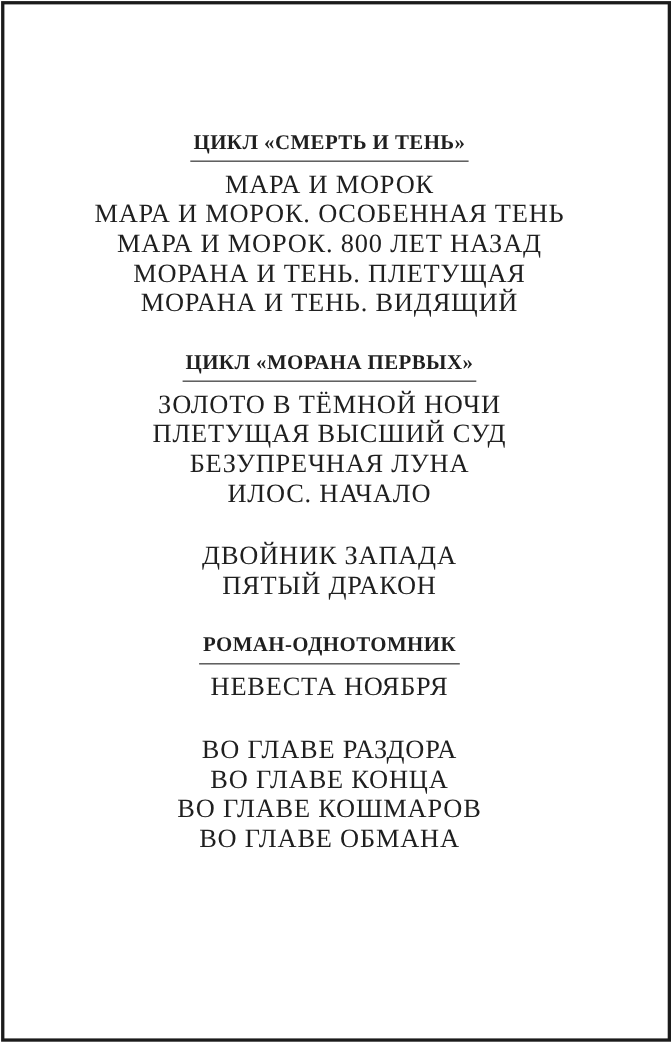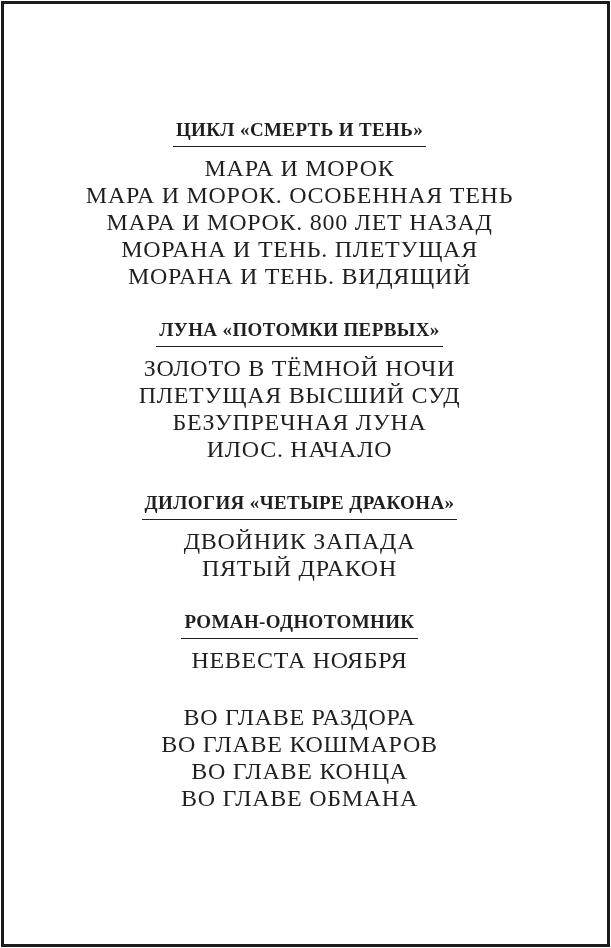--- a/index.html
+++ b/index.html
@@ -61,46 +61,45 @@
     <div class="series-items">
           <div class="book-title">МАРА И МОРОК</div>
           <div class="book-title">МАРА И МОРОК. ОСОБЕННАЯ ТЕНЬ</div>
           <div class="book-title">МАРА И МОРОК. 800 ЛЕТ НАЗАД</div>
           <div class="book-title">МОРАНА И ТЕНЬ. ПЛЕТУЩАЯ</div>
           <div class="book-title">МОРАНА И ТЕНЬ. ВИДЯЩИЙ</div>
         </div>
   </section>
 
   <section class="series-section">
-    <div class="series-heading">ЛУНА «ПОТОМКИ ПЕРВЫХ»</div>
+    <div class="series-heading">ЦИКЛ «МОРАНА ПЕРВЫХ»</div>
     <div class="series-items">
           <div class="book-title">ЗОЛОТО В ТЁМНОЙ НОЧИ</div>
           <div class="book-title">ПЛЕТУЩАЯ ВЫСШИЙ СУД</div>
           <div class="book-title">БЕЗУПРЕЧНАЯ ЛУНА</div>
           <div class="book-title">ИЛОС. НАЧАЛО</div>
         </div>
   </section>
 
   <section class="series-section">
-    <div class="series-heading">ДИЛОГИЯ «ЧЕТЫРЕ ДРАКОНА»</div>
     <div class="series-items">
           <div class="book-title">ДВОЙНИК ЗАПАДА</div>
           <div class="book-title">ПЯТЫЙ ДРАКОН</div>
         </div>
   </section>
 
   <section class="series-section">
     <div class="series-heading">РОМАН-ОДНОТОМНИК</div>
     <div class="series-items">
           <div class="book-title">НЕВЕСТА НОЯБРЯ</div>
         </div>
   </section>
 
   <section class="series-section">
     <div class="series-items">
           <div class="book-title">ВО ГЛАВЕ РАЗДОРА</div>
+          <div class="book-title">ВО ГЛАВЕ КОНЦА</div>
           <div class="book-title">ВО ГЛАВЕ КОШМАРОВ</div>
-          <div class="book-title">ВО ГЛАВЕ КОНЦА</div>
           <div class="book-title">ВО ГЛАВЕ ОБМАНА</div>
         </div>
   </section>
 </main>
 </div>
 
 </body></html>

